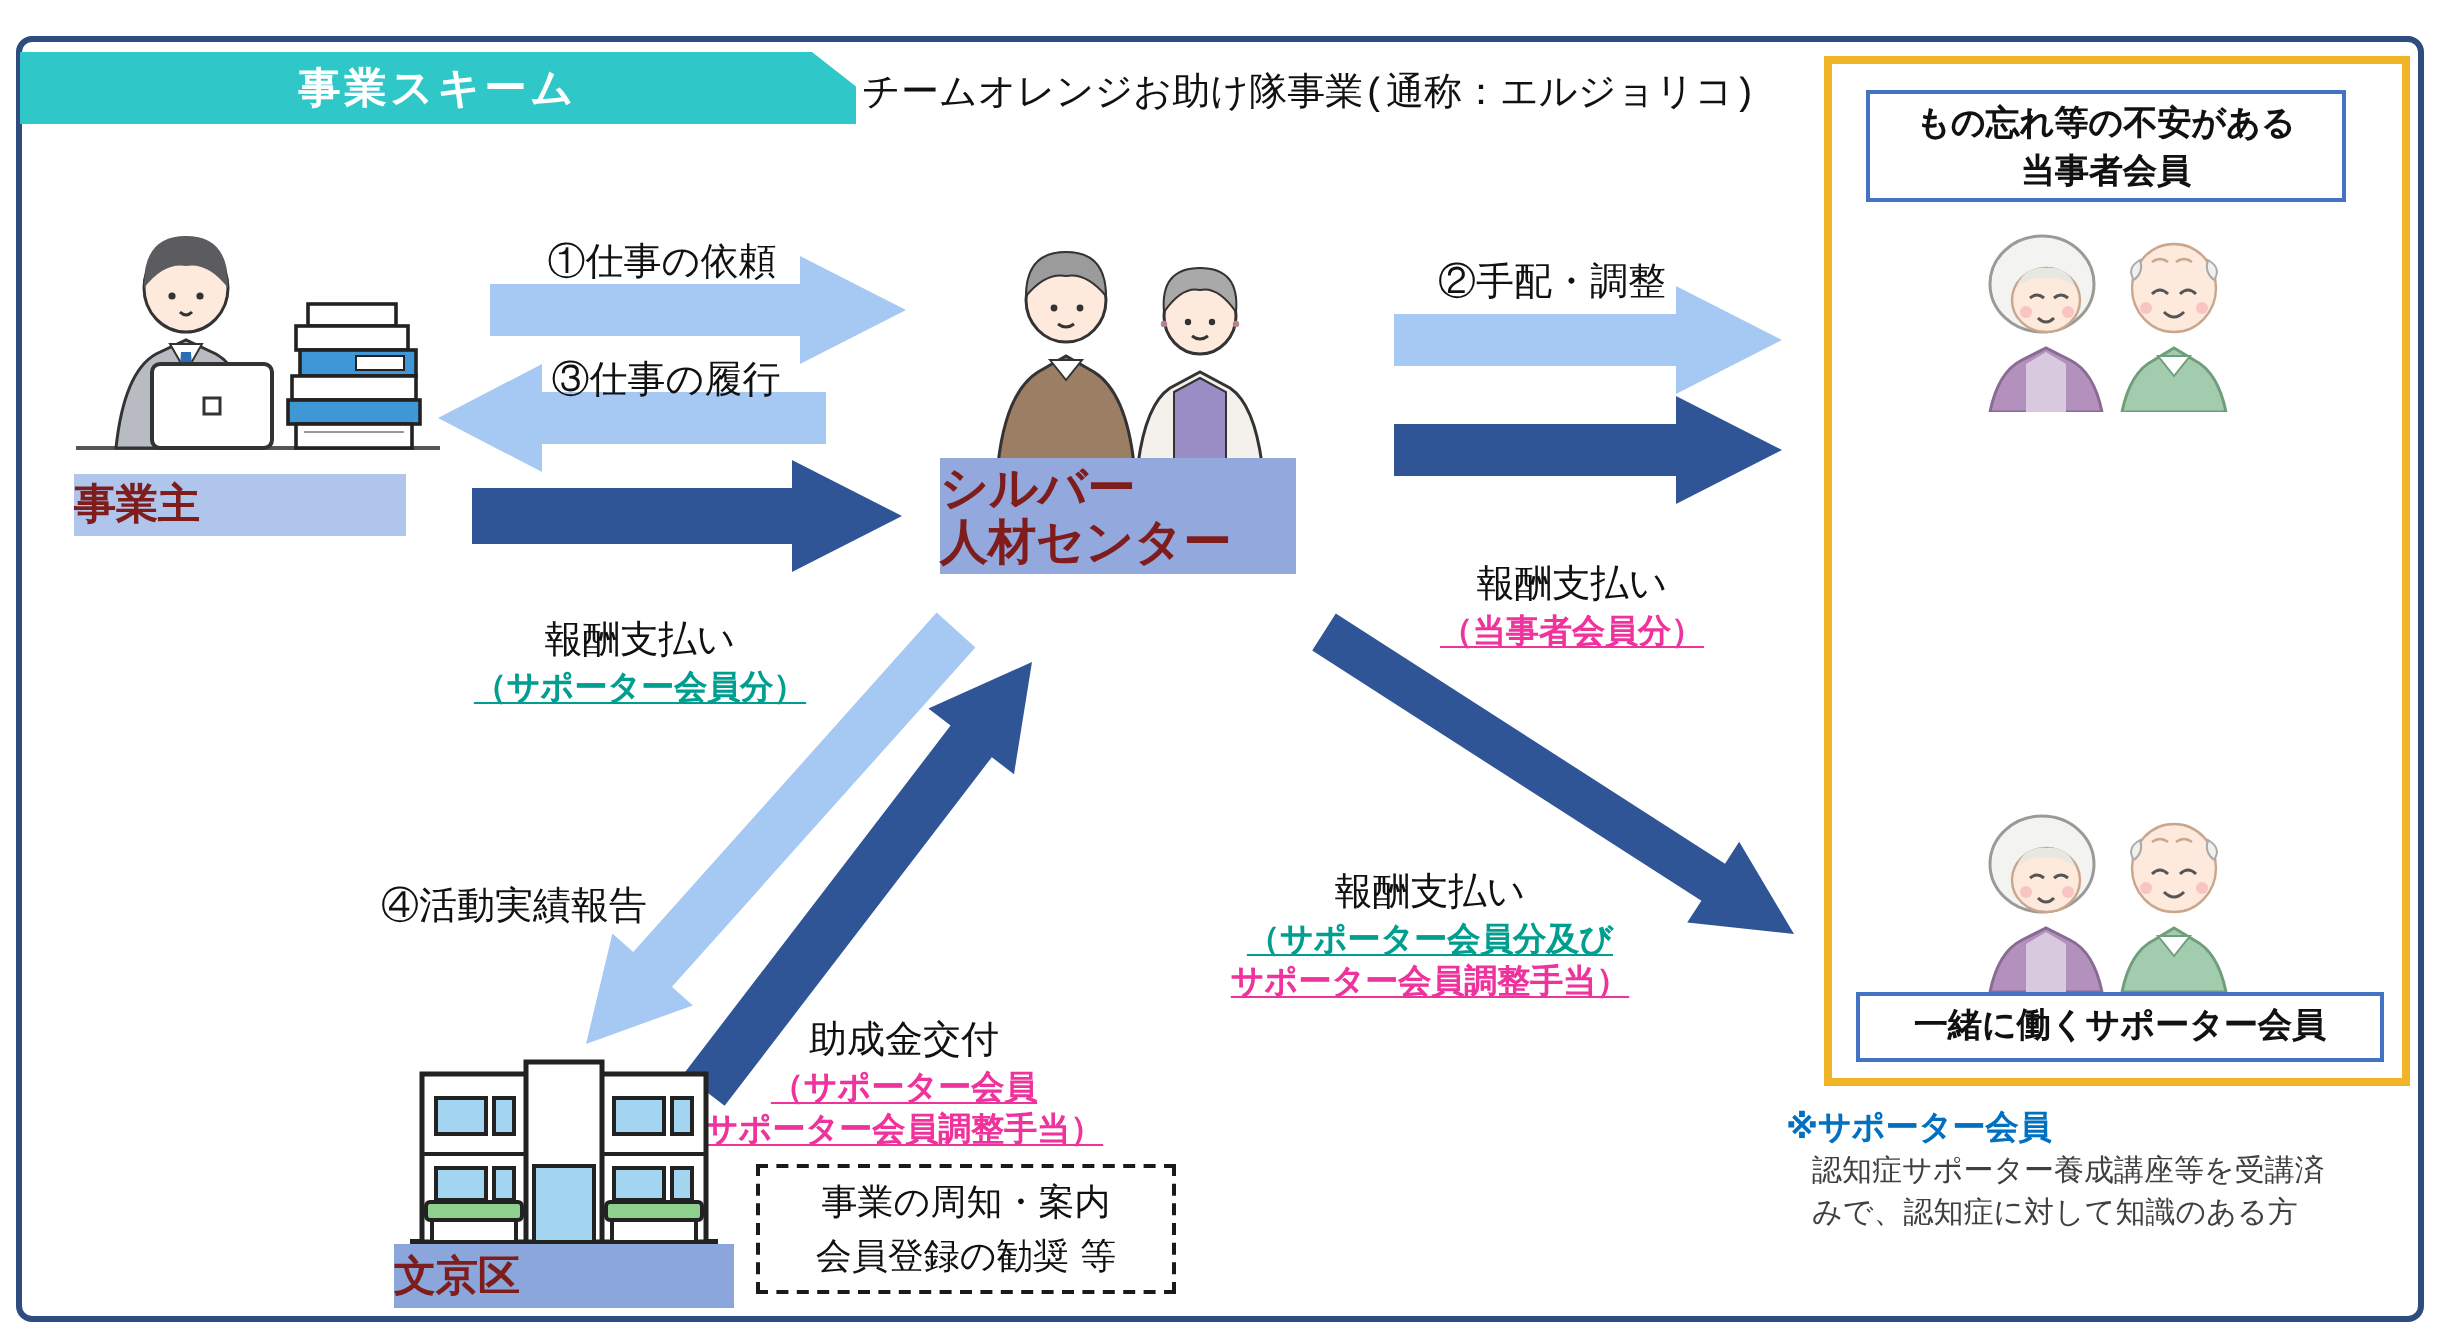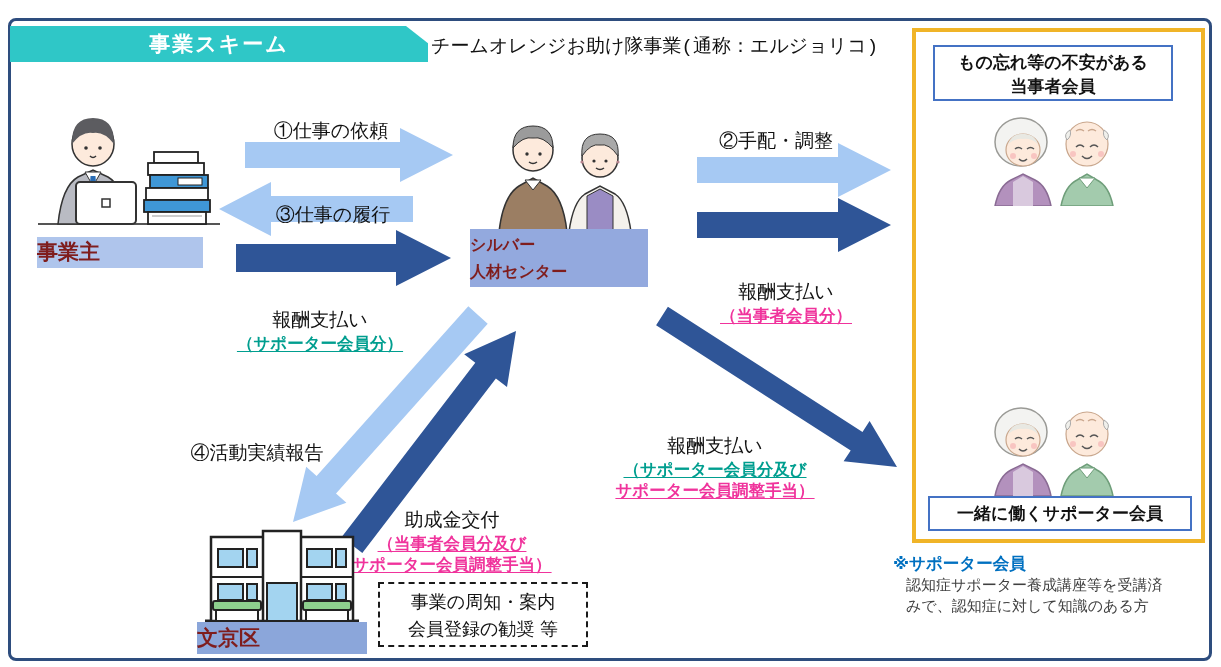--- a/index.html
+++ b/index.html
@@ -15,21 +15,21 @@
   .serif{font-family:"DejaVu Serif","Liberation Serif",serif;}
   .flow-label{position:absolute;transform:translateX(-50%);font-size:19px;color:#111;
               white-space:nowrap;text-align:center;margin-top:12px;}
   .flow-block{position:absolute;transform:translateX(-50%);text-align:center;white-space:nowrap;margin-top:30px;}
   .flow-block .main{font-size:19px;color:#111;}
   .sub{font-weight:bold;font-size:16.5px;text-decoration:underline;text-underline-offset:2px;line-height:21px;}
   .sub.teal{color:#009e8f;}
   .sub.pink{color:#f0339c;}
   .actor-label{position:absolute;color:#7f1d1d;font-weight:bold;}
   .owner-label{left:37px;top:237px;width:166px;height:31px;background:#afc5ec;font-size:21px;line-height:31px;}
-  .silver-label{left:470px;top:229px;width:178px;height:58px;background:#93a9de;font-size:16px;line-height:27px;padding-top:2px;box-sizing:border-box;}
+  .silver-label{left:470px;top:229px;width:178px;height:58px;background:#93a9de;font-size:24px;line-height:27px;padding-top:2px;box-sizing:border-box;}
   .bunkyo-label{left:197px;top:622px;width:170px;height:32px;background:#8ba6da;font-size:21px;line-height:32px;}
   .member-box{position:absolute;left:912px;top:28px;width:293px;height:515px;border:4px solid #f0b428;
               background:#fff;box-sizing:border-box;}
   .white-box{position:absolute;background:#fff;border:2px solid #4472c4;font-weight:bold;
              color:#111;text-align:center;box-sizing:border-box;}
   .member-top{left:933px;top:45px;width:240px;height:56px;font-size:17px;line-height:24px;padding-top:3px;}
   .member-bottom{left:928px;top:496px;width:264px;height:35px;font-size:17px;line-height:30px;}
   .pair-text{position:absolute;left:1040px;top:244px;width:34px;height:150px;color:#fff;
              font-weight:bold;font-size:17px;writing-mode:vertical-rl;text-orientation:upright;
              letter-spacing:10px;text-align:center;}
@@ -105,36 +105,36 @@
     <path d="M111 58 Q115 61 119 58" stroke="#333" fill="none" stroke-width="1.5"></path>
     <path d="M84 122 Q88 92 100 84 L115 76 L130 84 Q142 92 146 122 Z" fill="#f4f1ec" stroke="#333" stroke-width="1.5"></path>
     <path d="M102 86 L115 79 L128 86 L128 122 L102 122 Z" fill="#9a8cc4" stroke="#333" stroke-width="1"></path>
   </svg>
   <div class="actor-label silver-label">
     <div>シルバー</div>
     <div>人材センター</div>
   </div>
 
   <div class="flow-label serif" style="left:331px;top:106px">①仕事の依頼</div>
-  <div class="flow-label serif" style="left:333px;top:190px">③仕事の履行</div>
+  <div class="flow-label serif" style="left:333px;top:165px">③仕事の履行</div>
   <div class="flow-block" style="left:320px;top:277px">
     <div class="main serif">報酬支払い</div>
     <div class="sub teal">（サポーター会員分）</div>
   </div>
 
   <div class="flow-label serif" style="left:776px;top:116px">②手配・調整</div>
   <div class="flow-block" style="left:786px;top:249px">
     <div class="main serif">報酬支払い</div>
     <div class="sub pink">（当事者会員分）</div>
   </div>
 
   <div class="flow-label serif" style="left:257px;top:428px">④活動実績報告</div>
   <div class="flow-block" style="left:452px;top:477px">
     <div class="main serif">助成金交付</div>
-    <div class="sub pink">（当事者会員分及び</div>
+    <div class="sub pink">（サポーター会員</div>
     <div class="sub pink">サポーター会員調整手当）</div>
   </div>
   <div class="flow-block" style="left:715px;top:403px">
     <div class="main serif">報酬支払い</div>
     <div class="sub teal">（サポーター会員分及び</div>
     <div class="sub pink">サポーター会員調整手当）</div>
   </div>
 
   <svg class="fig" style="left:203px;top:527px" width="158" height="97" viewBox="0 0 158 97">
     <line x1="2" y1="94" x2="156" y2="94" stroke="#222" stroke-width="3"></line>

